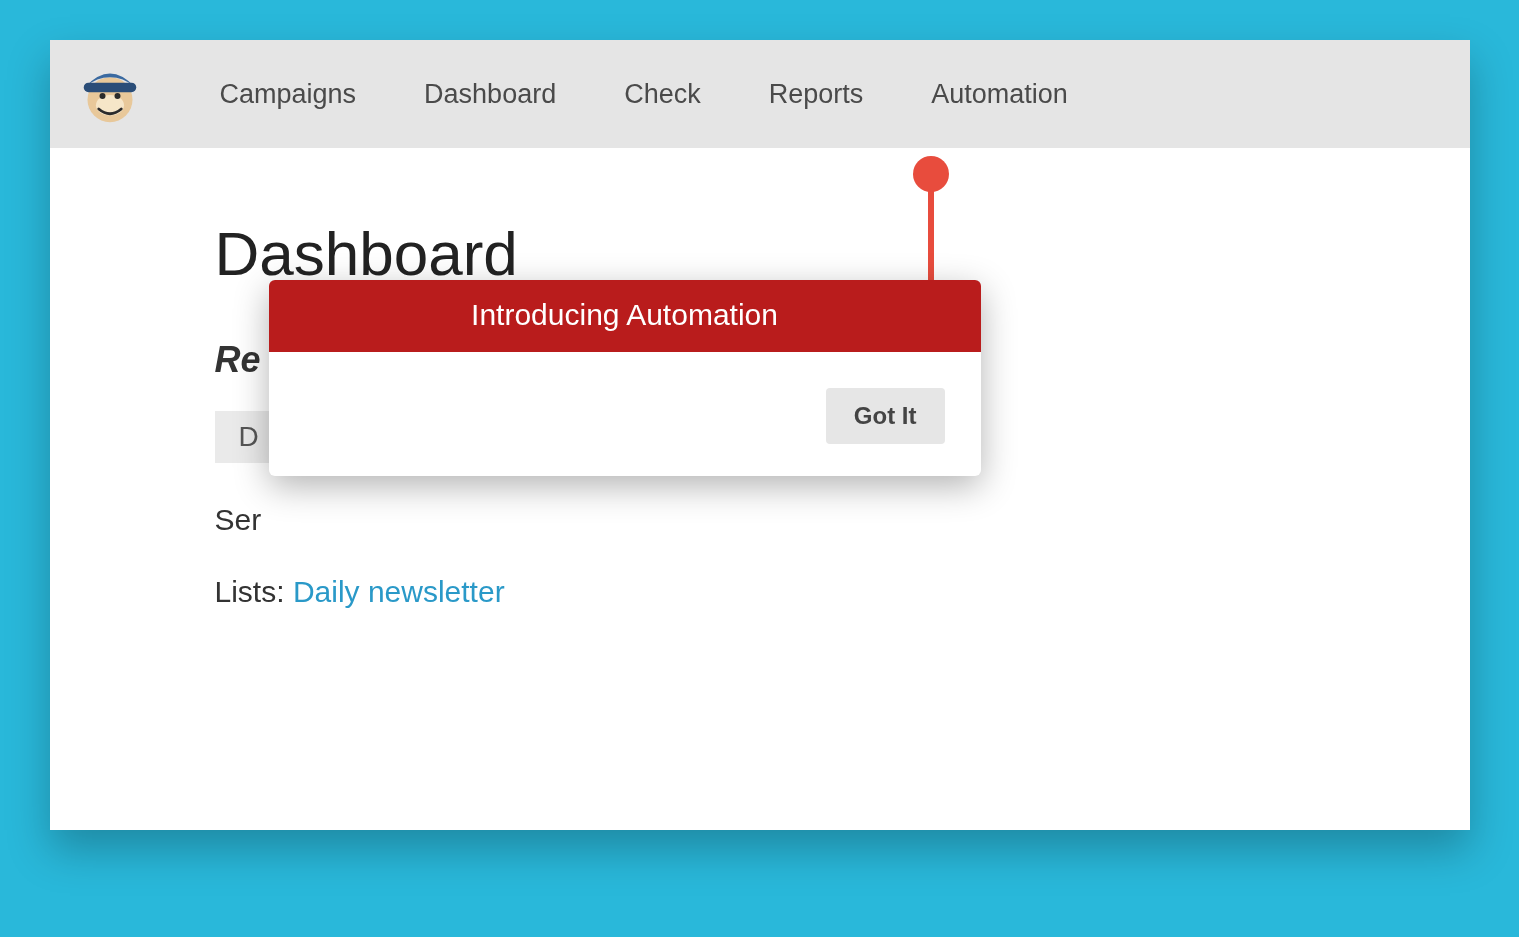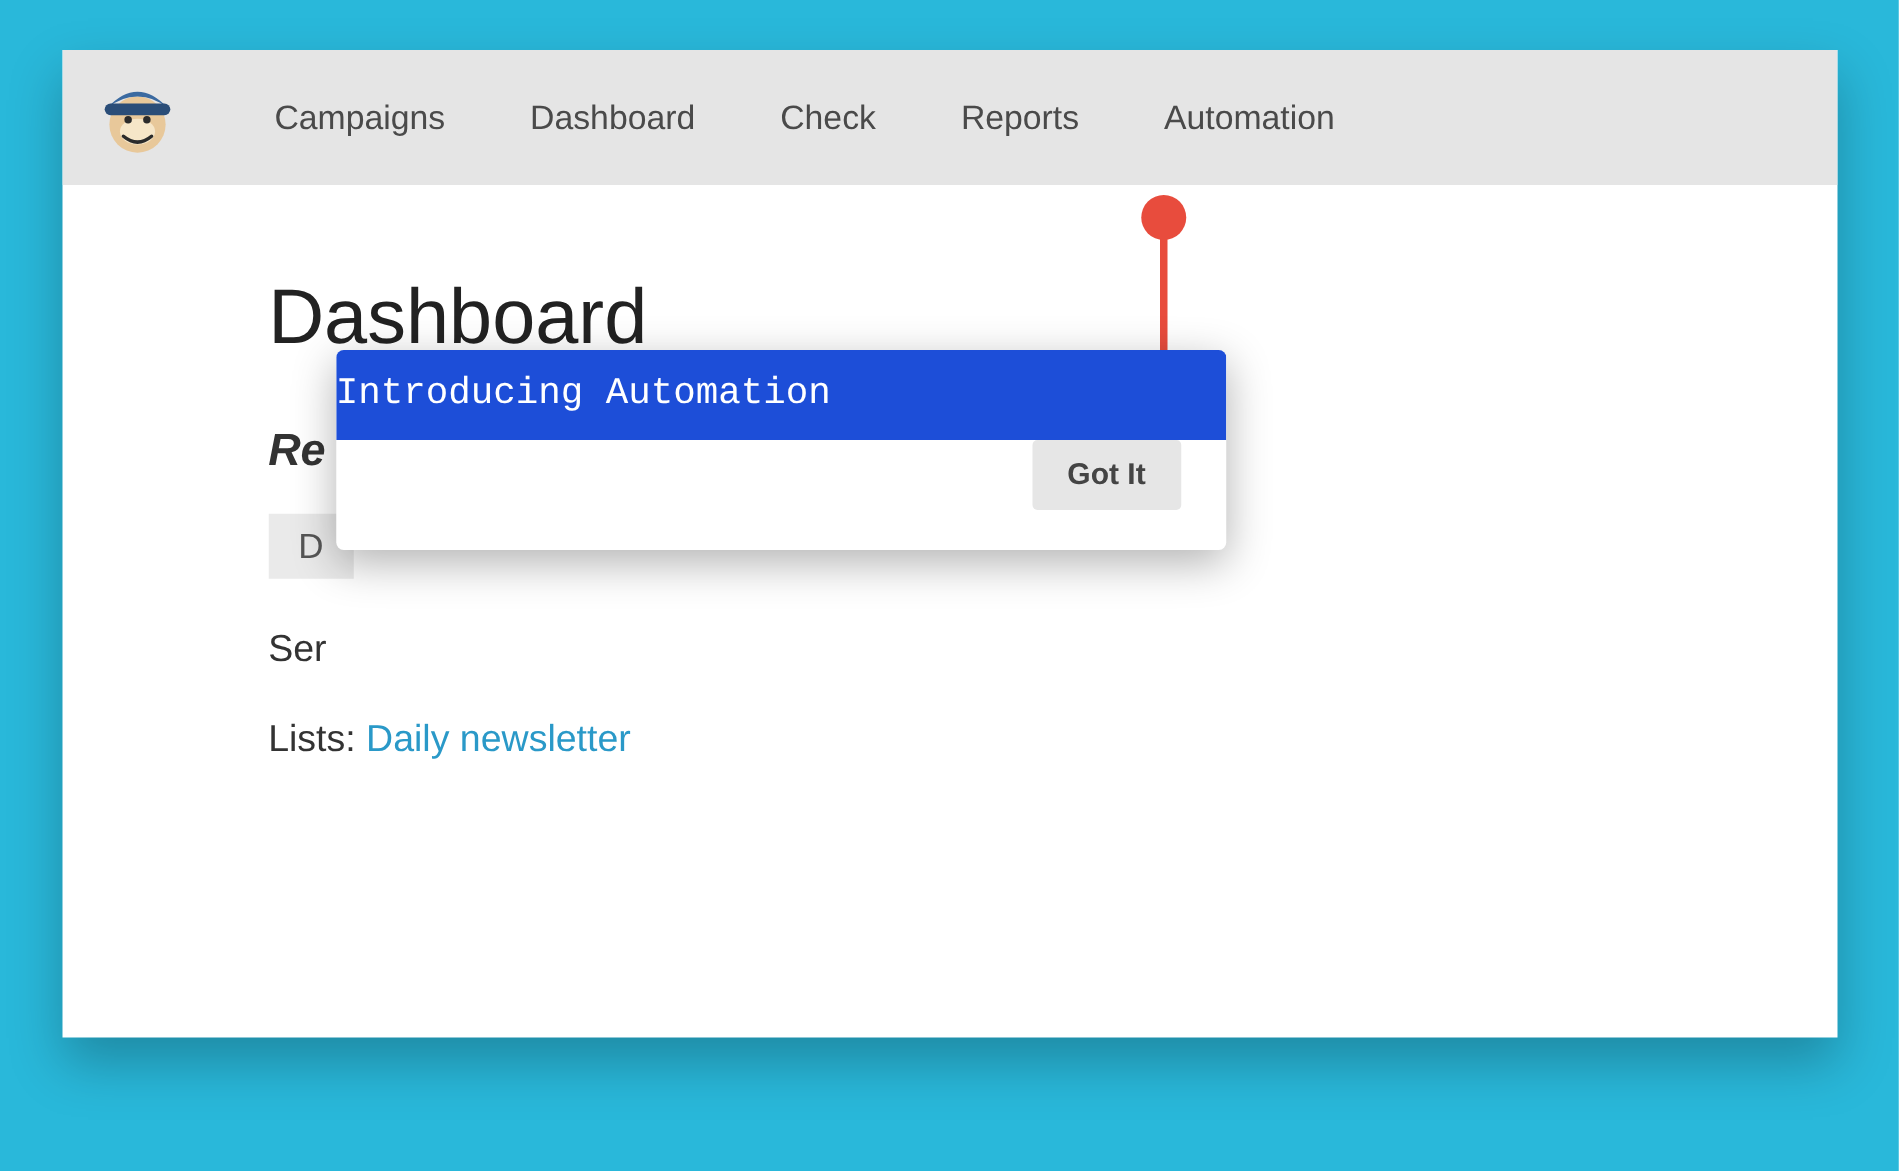--- a/index.html
+++ b/index.html
@@ -113,26 +113,26 @@
       left: 219px;
       top: 240px;
       width: 712px;
       background: #fff;
       border-radius: 6px;
       box-shadow: 0 10px 35px rgba(0,0,0,0.30);
       z-index: 10;
       overflow: hidden;
     }
     .modal-header {
-      background: #1d4ed8;
+      background: #b91c1c;
       color: #fff;
       font-size: 30px;
       font-weight: 500;
+      text-align: center;
       padding: 18px 0 20px 0;
-      font-family: Liberation Mono, monospace;
     }
     .modal-body {
       padding: 38px 40px 28px 40px;
       font-size: 28px;
       line-height: 1.65;
       color: #555;
     }
     .modal-body b { color: #444; font-weight: 700; }
     .modal-footer {
       display: flex;
@@ -141,20 +141,21 @@
     }
     .got-it-btn {
       background: #e6e6e6;
       border: none;
       padding: 14px 28px;
       font-size: 24px;
       font-weight: 600;
       color: #444;
       border-radius: 4px;
       cursor: pointer;
+      margin-top: 36px;
     }
   </style>
 </head>
 <body>
 
 <div class="app-window">
 
   <div class="top-nav">
     <div class="logo">
       <svg viewBox="0 0 64 64">

